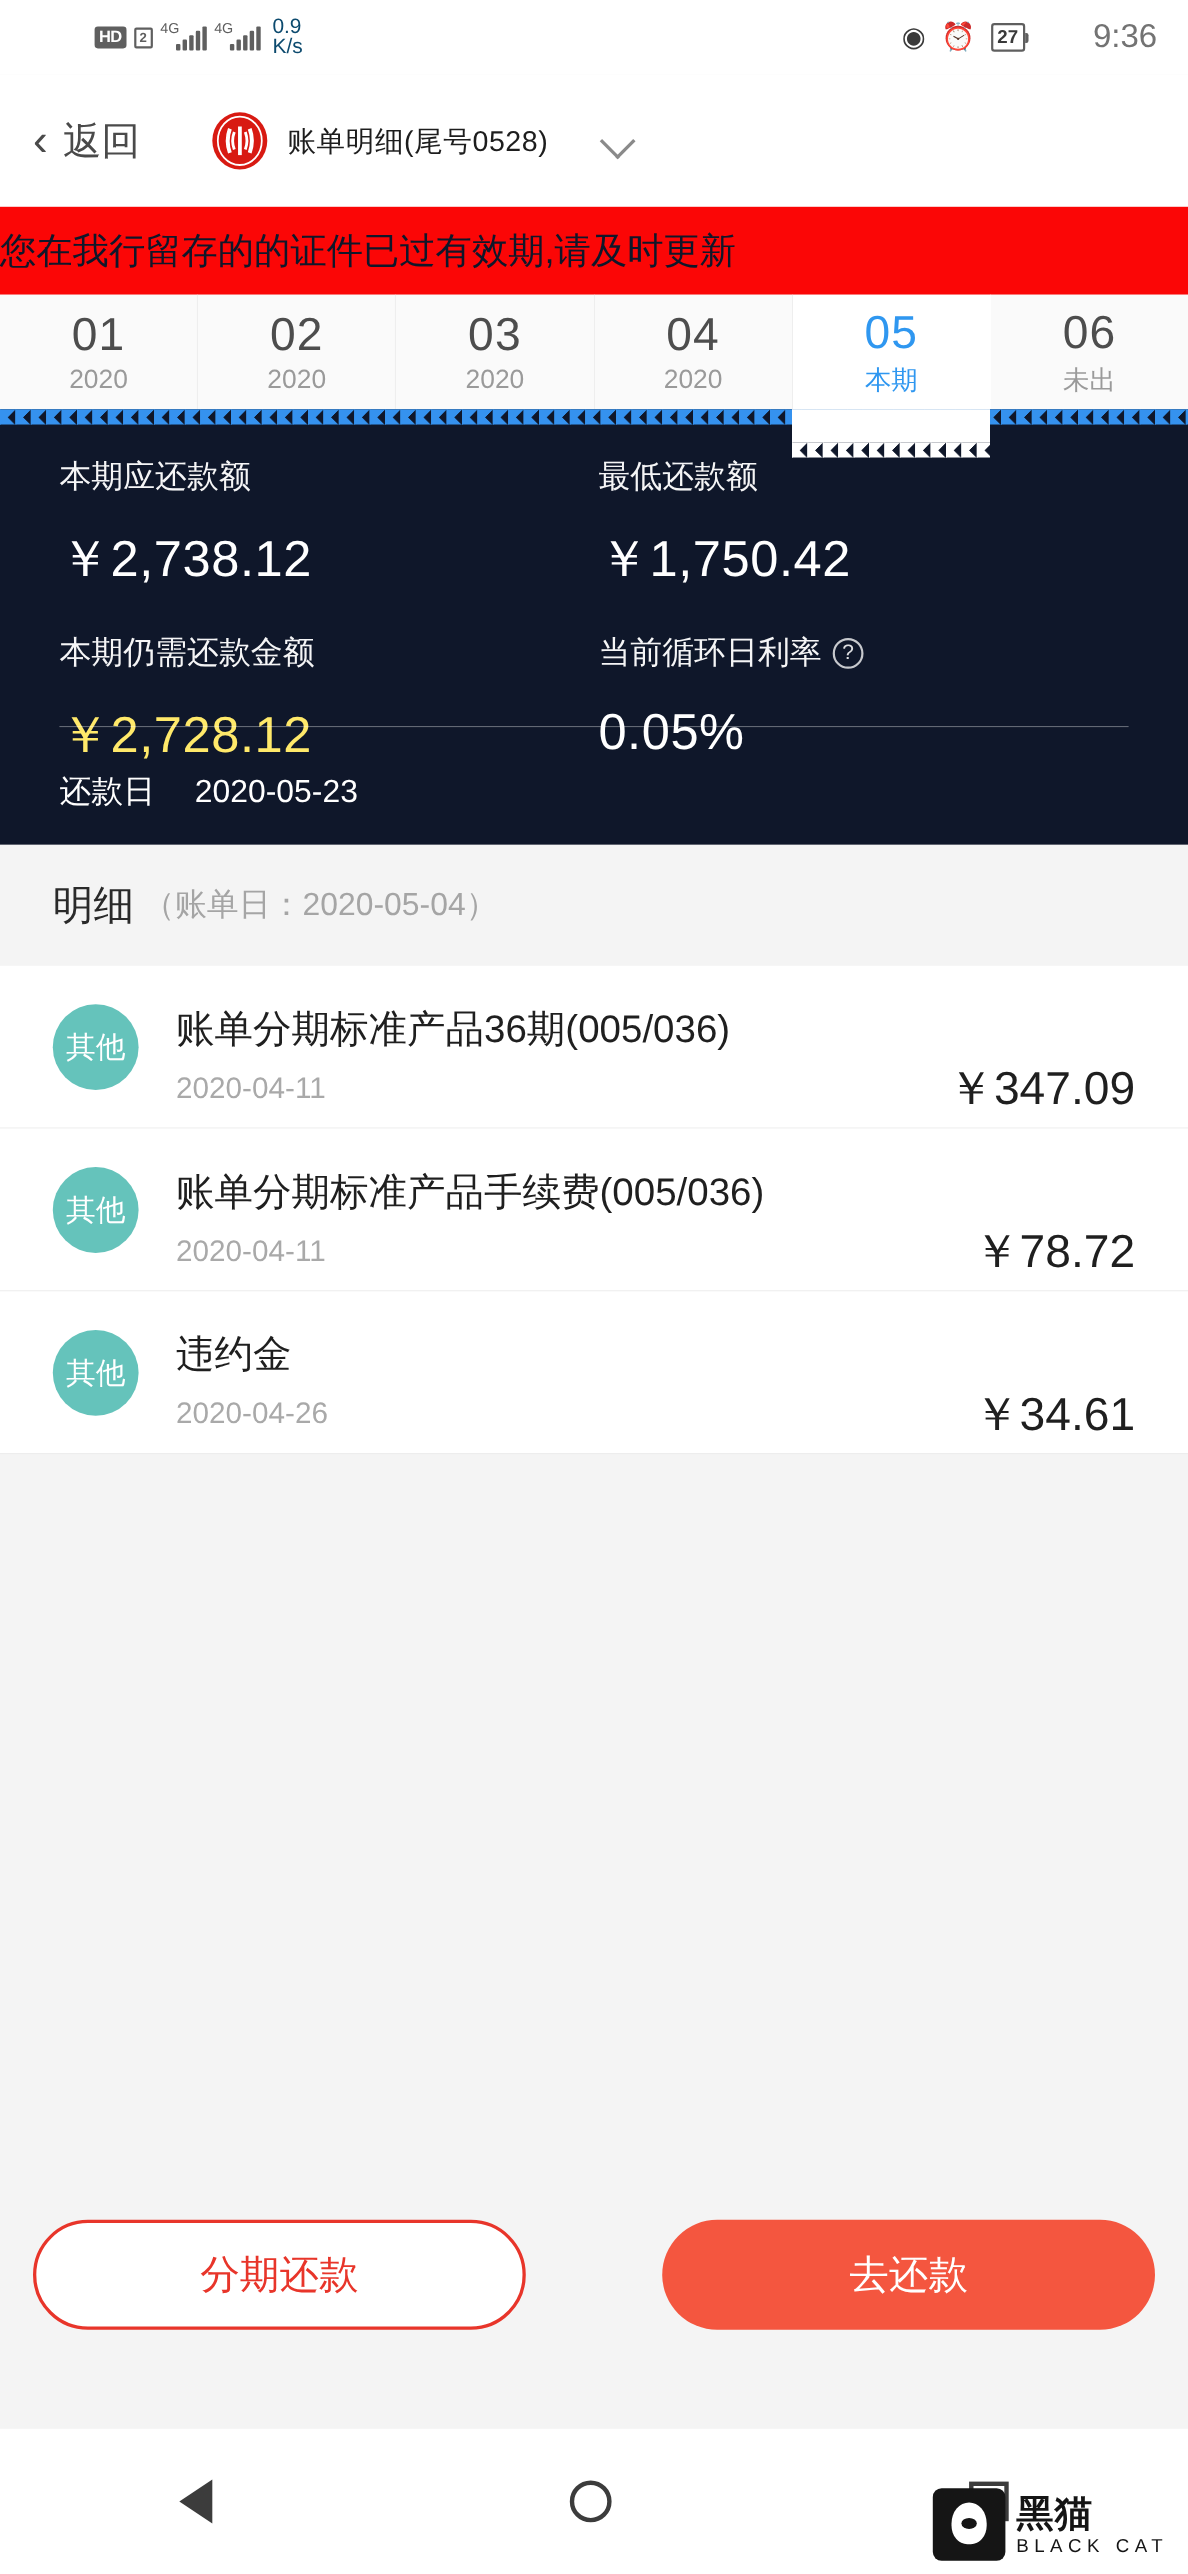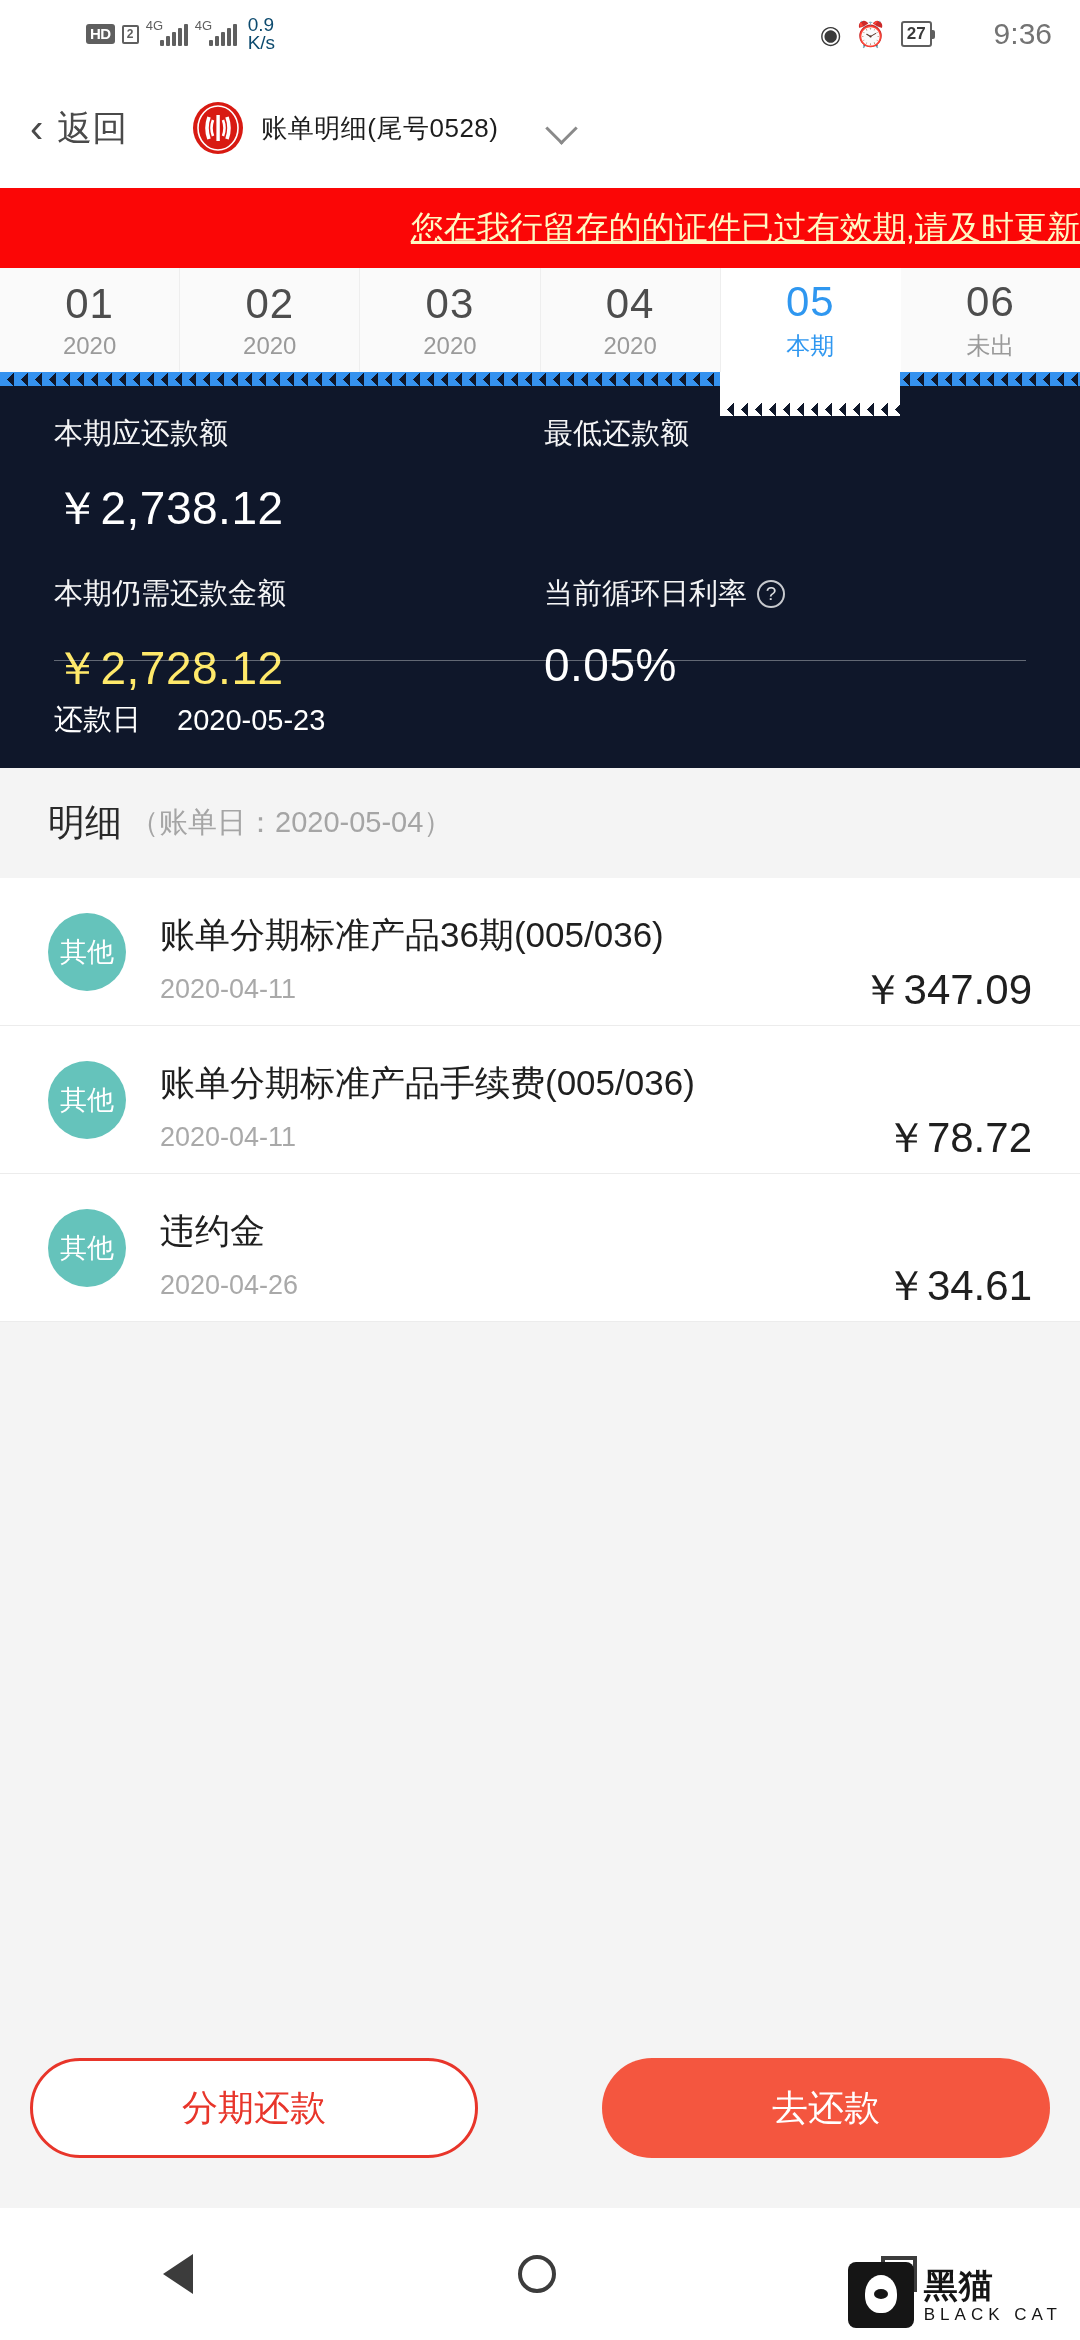--- a/index.html
+++ b/index.html
@@ -64,22 +64,22 @@
   }
   .caret:before{
     content:""; position:absolute; left:2px; top:4px; width:20px; height:20px;
     border-right:3px solid #8a8a8a; border-bottom:3px solid #8a8a8a;
     transform:rotate(45deg);
   }
 
   
   .alert{
     position:absolute; top:188px; left:0; width:1080px; height:80px;
-    background:#fb0606; color:#fef9c3; font-size:33px;
-    display:flex; align-items:center; justify-content:flex-end;text-decoration:underline;
+    background:#fb0606; color:#0f172a; font-size:33px;
+    display:flex; align-items:center; justify-content:flex-start;
   }
 
   
   .tabs{
     position:absolute; top:268px; left:0; width:1080px; height:104px;
     background:#fafafa; display:flex;
   }
   .tab{
     flex:1; display:flex; flex-direction:column; align-items:center;
     justify-content:center; gap:4px; border-right:1px solid #eeeeee;
@@ -161,21 +161,21 @@
   .r-date{
     position:absolute; left:160px; top:96px; font-size:27px; color:#a9a9a9;
   }
   .r-amt{
     position:absolute; right:48px; top:84px; font-size:42px; color:#1f1f1f; font-weight:400;
   }
 
   
   .btnbar{
     position:absolute; bottom:182px; left:0; width:1080px; height:140px;
-    display:flex; align-items:flex-end; justify-content:space-between;
+    display:flex; align-items:flex-start; justify-content:space-between;
     padding:0 30px; background:transparent;
   }
   .btn{
     height:100px; border-radius:50px; display:flex; align-items:center;
     justify-content:center; font-size:36px;
   }
   .btn-ghost{
     width:448px; background:#fff; border:3px solid #e8352a; color:#e8352a;
   }
   .btn-fill{
@@ -317,20 +317,21 @@
     <div class="zig-notch"></div>
 
     <div class="bc-grid">
       <div class="bc-row">
         <div class="bc-col">
           <div class="bc-lab">本期应还款额</div>
           <div class="bc-val">￥2,738.12</div>
         </div>
         <div class="bc-col right">
           <div class="bc-lab">最低还款额</div>
+          <div class="bc-val">￥1,750.42</div>
         </div>
       </div>
       <div class="bc-row" style="margin-top:34px;">
         <div class="bc-col">
           <div class="bc-lab">本期仍需还款金额</div>
           <div class="bc-val y">￥2,728.12</div>
         </div>
         <div class="bc-col right">
           <div class="bc-lab">
             <span>当前循环日利率</span>

